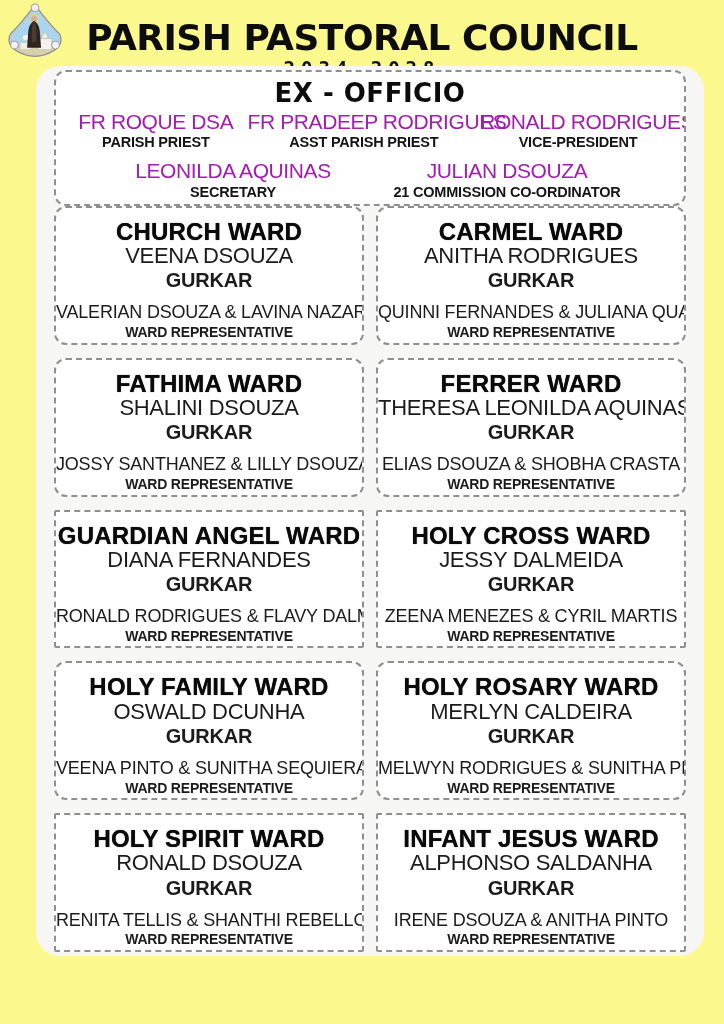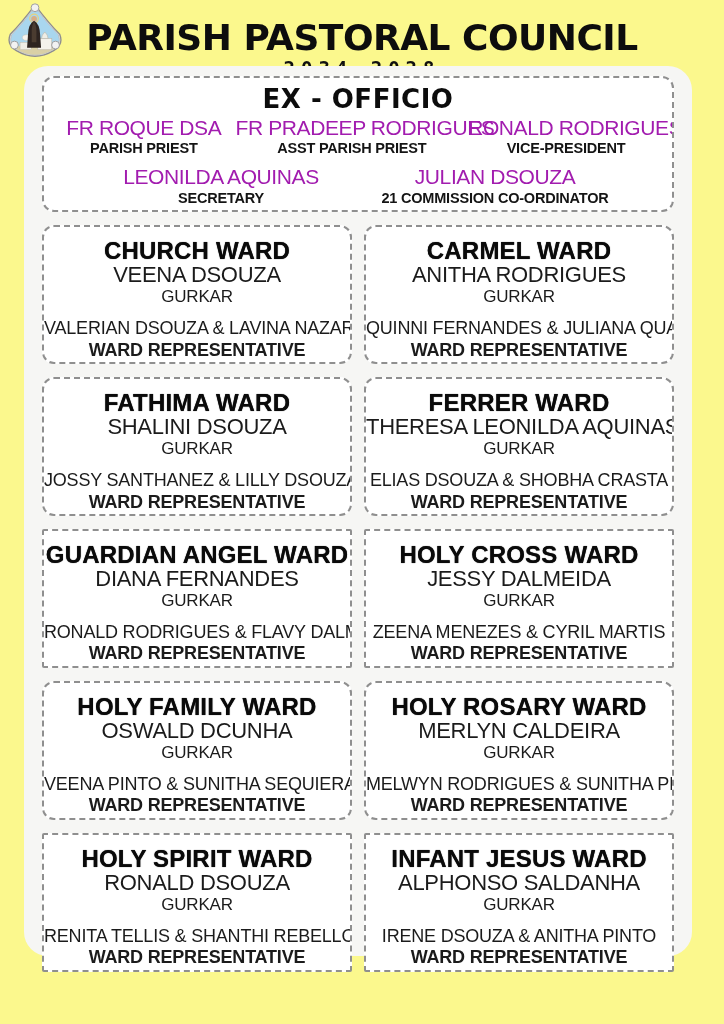--- a/index.html
+++ b/index.html
@@ -28,27 +28,27 @@
   .years{
     font-family:"DejaVu Sans Mono",monospace;
     font-weight:bold;
     font-size:19px;line-height:1.1;
     letter-spacing:6px;
     margin-top:2px;color:#101010;
   }
 
   
   .board{
-    position:absolute;left:24px;top:66px;
+    position:absolute;left:36px;top:66px;
     width:668px;height:890px;
     background:#F6F6F4;
     border-radius:24px;
     box-sizing:border-box;
-    padding:10px 18px;
-    display:flex;flex-direction:column;gap:13px;
+    padding:4px 18px;
+    display:flex;flex-direction:column;
   }
   .card{
     background:#ffffff;
     border:2px dashed #8f8f8f;
     border-radius:12px;
     box-sizing:border-box;
     text-align:center;
     overflow:hidden;
   }
   .card.square{border-radius:2px;}
@@ -77,23 +77,23 @@
   .ward{padding-top:11px;}
   .ward-title{
     margin:0;
     font-family:"Liberation Sans",sans-serif;
     font-weight:bold;font-size:24px;line-height:1.05;
     letter-spacing:0.2px;color:#0a0a0a;
     text-shadow:0 0 0.8px #0a0a0a;
     white-space:nowrap;
   }
   .g-name{font-size:22px;line-height:1.1;letter-spacing:-0.3px;white-space:nowrap;}
-  .g-label{font-size:17px;font-weight:normal;line-height:1.2;letter-spacing:-0.2px;}
+  .g-label{font-size:20px;font-weight:bold;line-height:1.2;letter-spacing:-0.2px;}
   .r-name{font-size:18px;line-height:1.1;margin-top:11px;letter-spacing:-0.2px;white-space:nowrap;}
-  .r-label{font-size:18px;font-weight:bold;line-height:1.3;letter-spacing:-0.2px;}
+  .r-label{font-size:14px;font-weight:bold;line-height:1.3;letter-spacing:-0.2px;}
 </style>
 </head>
 <body>
 
 <div class="page">
 
   <div class="header">
     <div class="logo">
       <svg viewBox="0 0 60 62" width="56" height="58">
         <defs>

